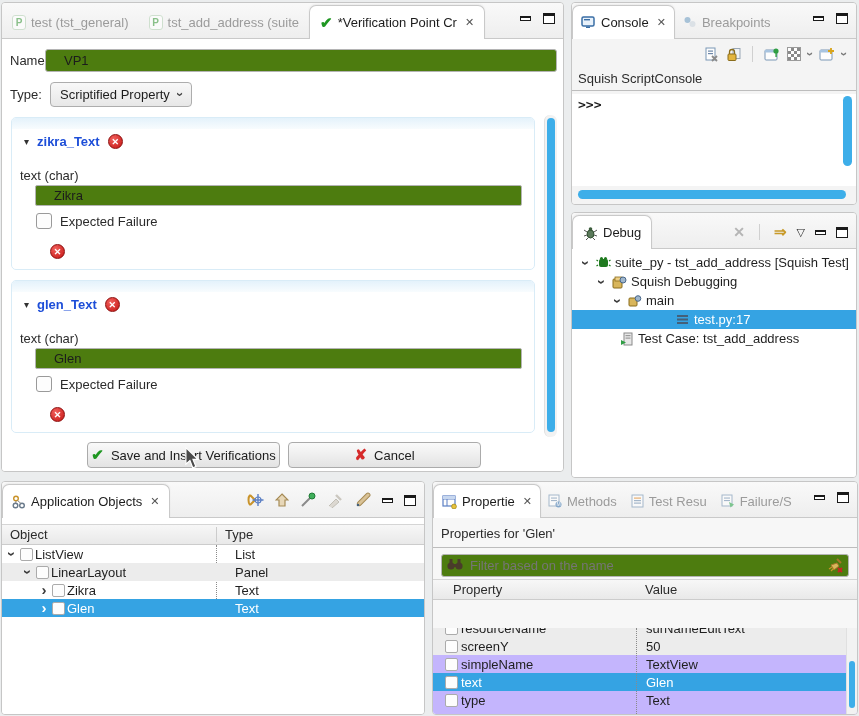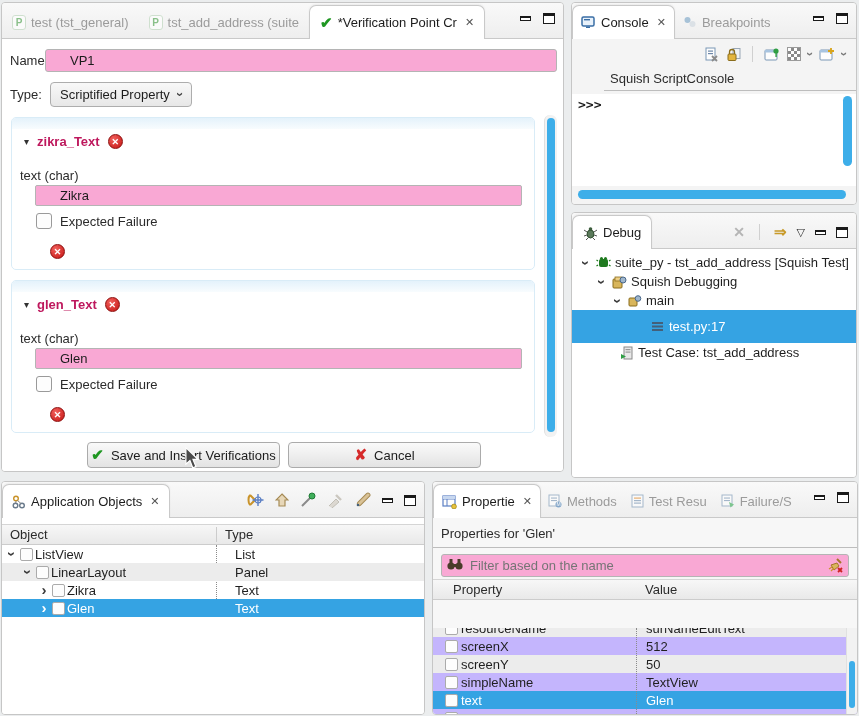--- a/index.html
+++ b/index.html
@@ -17,27 +17,27 @@
   .picon { width:14px; height:15px; border:1px solid #bcd6bc; border-radius:3px; background:#fff; color:#52a552; font-size:10px; font-weight:bold; text-align:center; line-height:13px; }
   .dim { opacity:.65; }
   .check { color:#1f9722; font-weight:bold; font-size:15px; }
   .cross { color:#d62a2a; font-weight:bold; font-size:15px; }
   .exp { display:inline-block; font-size:15px; font-weight:bold; color:#3c3c3c; width:12px; text-align:center; line-height:10px; }
   .exp.down { transform:rotate(90deg); }
   .cb { display:inline-block; width:13px; height:13px; border:1px solid #ababab; border-radius:2px; background:#fdfdfd; flex:none; }
   .badge { display:inline-block; width:15px; height:15px; border-radius:50%; background:radial-gradient(circle at 35% 30%,#f1605c,#c41412); color:#fff; font-size:9px; font-weight:bold; text-align:center; line-height:15px; border:1px solid #8d0f0e; }
   
   .flabel { position:absolute; font-size:13px; color:#2b2b2b; }
-  .tinput { position:absolute; height:23px; border:1px solid #b4b4b4; border-radius:3px; font-size:13px; padding:0 24px; color:#1c1c1c; font-family:"Liberation Sans",sans-serif; background:#f9a8d4; }
+  .tinput { position:absolute; height:23px; border:1px solid #b4b4b4; border-radius:3px; font-size:13px; padding:0 18px; color:#1c1c1c; font-family:"Liberation Sans",sans-serif; background:#4d7c0f; }
   .dropdown { position:absolute; height:25px; border:1px solid #adadad; border-radius:4px; background:linear-gradient(#f8f8f8,#e7e7e7); display:flex; align-items:center; gap:8px; padding:0 9px; font-size:13px; color:#1c1c1c; cursor:pointer;text-align:center; }
   .dd-chev { transform:rotate(90deg); font-size:13px; color:#444; font-weight:bold; }
   .section { position:absolute; left:9px; right:28px; height:153px; border:1px solid #d9ecf7; border-radius:5px; background:#fff; }
   .sec-head { height:11px; border-radius:4px 4px 0 0; background:linear-gradient(#e4f2fb,#f8fcfe); }
   .sec-title { position:absolute; top:16px; left:12px; display:flex; align-items:center; gap:8px; }
-  .sec-title .t { font-size:13px; font-weight:bold; color:#be185d; }
+  .sec-title .t { font-size:13px; font-weight:bold; color:#1d4ed8; }
   .tri { font-size:10px; color:#333; }
   .sec-flabel { position:absolute; top:50px; left:8px; font-size:13px; color:#2b2b2b; }
   .sec-input { left:23px; right:12px; top:67px; height:21px; border-radius:2px; }
   .chkrow { position:absolute; top:95px; left:24px; display:flex; align-items:center; gap:8px; font-size:13px; color:#2b2b2b; }
   .chkrow .cb { width:16px; height:16px; border-radius:3px; border-color:#9a9a9a; }
   .sec-badge { position:absolute; top:126px; left:38px; }
   .vscroll { position:absolute; width:13px; background:#f2f2f2; border-left:1px solid #e0e0e0; border-radius:6px; }
   .vthumb { position:absolute; left:2px; right:2px; background:#3daee9; border-radius:5px; }
   .pushbtn { position:absolute; height:26px; border:1px solid #ababab; border-radius:4px; background:linear-gradient(#fafafa,#e3e3e3); display:flex; align-items:center; justify-content:center; gap:7px; font-size:13px; color:#1c1c1c; cursor:pointer; }
   
@@ -157,21 +157,21 @@
         <circle cx="4.5" cy="4" r="3" fill="#7fa8c9"></circle>
         <circle cx="9.5" cy="8" r="3" fill="#cfd8e0"></circle>
       </svg>
       <span>Breakpoints</span>
     </div>
     <div class="winbtns">
       <span class="btn-min"></span>
       <span class="btn-max"></span>
     </div>
   </div>
-  <div class="content" style="background:#f4f4f4;padding-left:32px;">
+  <div class="content" style="background:#f4f4f4;">
     <div style="height:30px; display:flex; align-items:center; justify-content:flex-end; gap:7px; padding-right:10px;">
       <svg class="i" width="15" height="15" viewBox="0 0 15 15">
         <rect x="2" y="1" width="9" height="12" fill="#fdfdfd" stroke="#7b97b5" stroke-width="1"></rect>
         <rect x="4" y="3.5" width="5" height="1.2" fill="#6d87a8"></rect>
           <rect x="4" y="6" width="5" height="1.2" fill="#6d87a8"></rect>
         <path d="M8 9 L13 14 M13 9 L8 14" stroke="#8a8a8a" stroke-width="1.8"></path>
       </svg>
       <svg class="i" width="15" height="15" viewBox="0 0 15 15">
         <rect x="7" y="1.5" width="7" height="10" fill="#eef2f6" stroke="#9aa7b5" stroke-width="1"></rect>
         <rect x="2" y="7" width="8" height="6.5" rx="1" fill="#e3b53e" stroke="#8a6d1d" stroke-width="1"></rect>
@@ -244,21 +244,21 @@
       <span>Squish Debugging</span>
     </div>
     <div class="trow" style="height:19px; padding-left:40px; gap:4px;">
       <span class="exp down">›</span>
       <svg class="i" width="14" height="13" viewBox="0 0 14 13">
         <rect x="1" y="4" width="8" height="8" rx="1" fill="#d9b65c" stroke="#8a6d1d" stroke-width="1"></rect>
         <circle cx="10" cy="4.5" r="2.8" fill="#9fb6cc" stroke="#49678a" stroke-width="1"></circle>
       </svg>
       <span>main</span>
     </div>
-    <div class="trow sel" style="height:33px; padding-left:79px; gap:5px;">
+    <div class="trow sel" style="height:19px; padding-left:104px; gap:5px;">
       <svg class="i" width="13" height="11" viewBox="0 0 13 11">
         <rect x="1" y="1" width="11" height="2" fill="#44607a"></rect>
         <rect x="1" y="4.5" width="11" height="2" fill="#44607a"></rect>
         <rect x="1" y="8" width="11" height="2" fill="#44607a"></rect>
       </svg>
       <span>test.py:17</span>
     </div>
     <div class="trow" style="height:19px; padding-left:48px; gap:5px;">
       <svg class="i" width="13" height="14" viewBox="0 0 13 14">
         <rect x="4" y="1" width="8" height="12" fill="#e8e8e8" stroke="#8a8a8a" stroke-width="1"></rect>
@@ -411,25 +411,20 @@
       <span style="padding-left:20px; width:200px;">Property</span>
       <span style="padding-left:12px;">Value</span>
     </div>
     <div style="position:absolute; left:0; right:0; top:110px; bottom:0; overflow:hidden; background:#c4b5fd;">
       <div class="vdiv" style="left:203px; z-index:2;"></div>
       <div style="margin-top:-9px;">
         <div class="trow alt">
           <span class="cb" style="margin-left:12px;"></span>
           <span style="margin-left:3px; width:172px;">resourceName</span>
           <span style="padding-left:13px;">surNameEditText</span>
-        </div>
-        <div class="trow">
-          <span class="cb" style="margin-left:12px;"></span>
-          <span style="margin-left:3px; width:172px;">screenX</span>
-          <span style="padding-left:13px;">512</span>
         </div>
         <div class="trow alt">
           <span class="cb" style="margin-left:12px;"></span>
           <span style="margin-left:3px; width:172px;">screenY</span>
           <span style="padding-left:13px;">50</span>
         </div>
         <div class="trow">
           <span class="cb" style="margin-left:12px;"></span>
           <span style="margin-left:3px; width:172px;">simpleName</span>
           <span style="padding-left:13px;">TextView</span>

